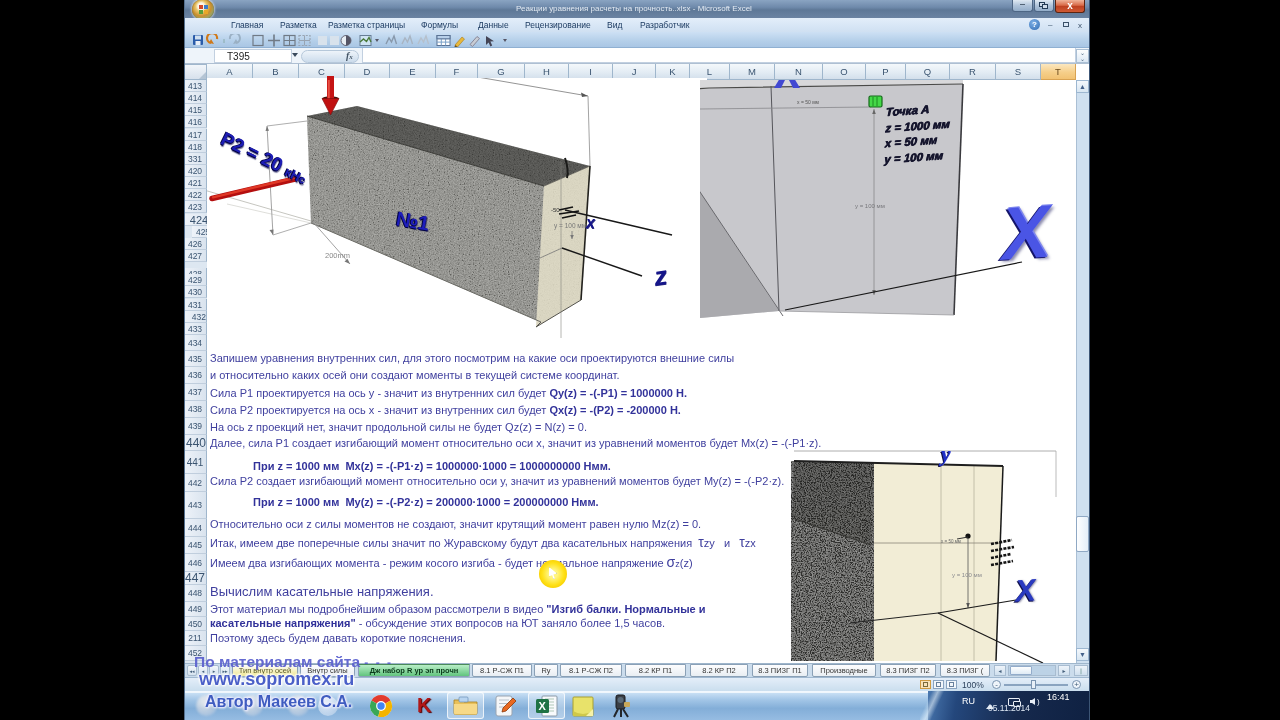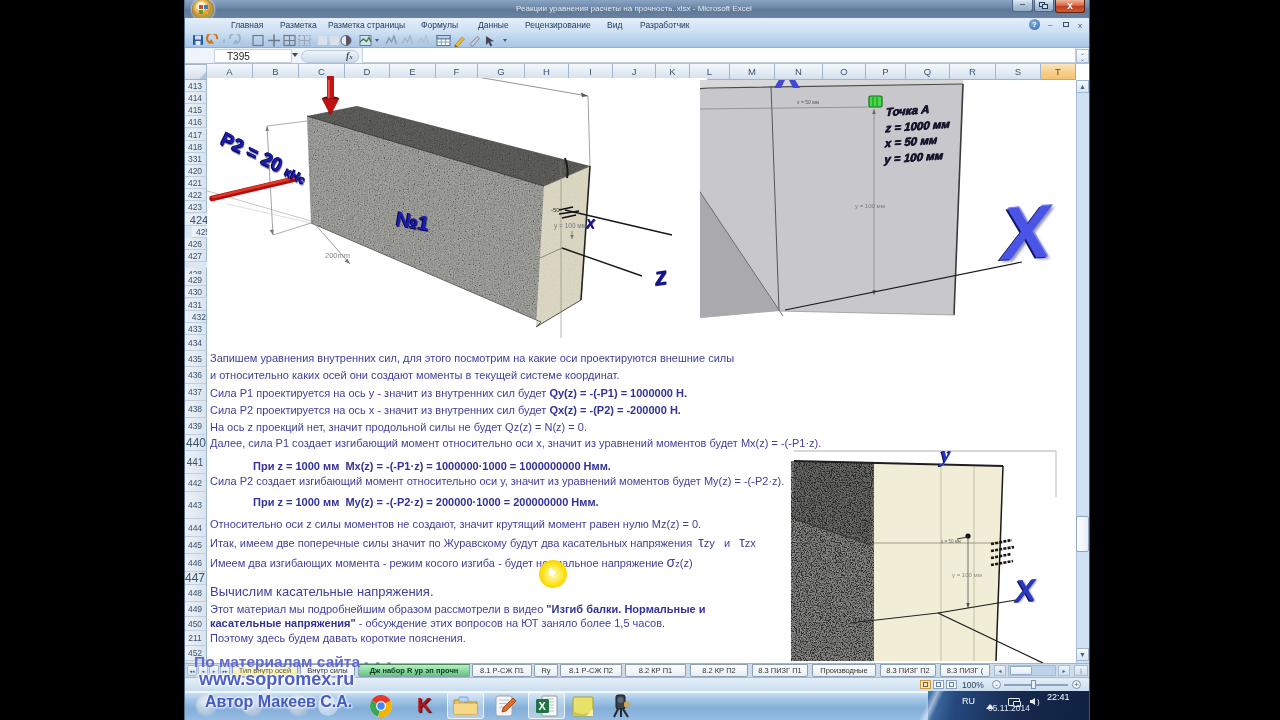--- a/index.html
+++ b/index.html
@@ -394,21 +394,21 @@
 <circle cx="12.5" cy="6" r="3" fill="#5a6a78"></circle>
 <path d="M10 15 l-4 8 M13 15 l0 8 M15 15 l5 8" stroke="#23262b" stroke-width="2"></path>
 <rect x="16" y="8" width="6" height="5" rx="1" fill="#c8a85a"></rect>
 </svg>
 <div class="ab" style="left:962px;top:696px;font-size:9px;color:#fff">RU</div>
 <div class="ab" style="left:986px;top:700px;width:0;height:0;border:4px solid transparent;border-bottom:5px solid #e8eef6"></div>
 <div class="ab" style="left:1008px;top:698px;width:12px;height:8px;border:1.5px solid #e8eef6;border-radius:1px"></div>
 <div class="ab" style="left:1013px;top:701px;width:8px;height:6px;background:#0f2142;border:1.5px solid #e8eef6;border-radius:1px"></div>
 <div class="ab" style="left:1030px;top:698px;width:5px;height:7px;background:#e8eef6;clip-path:polygon(0 30%,40% 30%,100% 0,100% 100%,40% 70%,0 70%)"></div>
 <div class="ab" style="left:1037px;top:697px;font-size:8px;color:#e8eef6">)</div>
-<div class="ab" style="left:1047px;top:692px;font-size:9px;color:#fff">22:41</div>
+<div class="ab" style="left:1047px;top:692px;font-size:9px;color:#fff">16:41</div>
 <div class="ab" style="left:988px;top:703px;font-size:8.5px;color:#dfe8f4">05.11.2014</div>
 <div class="ab" style="left:194px;top:653px;font-size:15.5px;font-weight:bold;color:#5d63cf;opacity:.95;white-space:nowrap">По материалам сайта <span style="font-size:12px;letter-spacing:2px">- - -</span></div>
 <div class="ab" style="left:199px;top:669px;font-size:18px;font-weight:bold;color:#4a5fc8;white-space:nowrap;text-shadow:0 0 3px #fff,0 0 3px #fff,1px 1px 2px #fff,-1px -1px 2px #fff">www.sopromex.ru</div>
 <div class="ab" style="left:205px;top:693px;font-size:16px;font-weight:bold;color:#3f5cc0;white-space:nowrap;text-shadow:0 0 3px #eef,0 0 3px #eef,1px 1px 2px #eef,-1px -1px 2px #eef">Автор Макеев С.А.</div>
 <div class="ab" style="left:327px;top:76px;width:7px;height:4px;background:#c51414"></div>
 <div class="ab" style="left:539px;top:560px;width:28px;height:28px;border-radius:50%;background:radial-gradient(circle,#fff480 0 22%,#ffe118 55%,#f8cf00 75%,rgba(255,210,0,.2) 88%,rgba(255,210,0,0) 100%)"></div>
 <div class="ab" style="left:549px;top:567px;width:8px;height:12px;background:#fff;clip-path:polygon(0 0,100% 55%,55% 62%,75% 100%,55% 100%,40% 68%,0 78%);box-shadow:0 0 1px #555"></div>
 <div class="ab" style="left:184px;top:0;width:1px;height:720px;background:#55708e"></div>
 <div class="ab" style="left:1089px;top:0;width:1px;height:720px;background:#3c5575"></div>
 </div>

